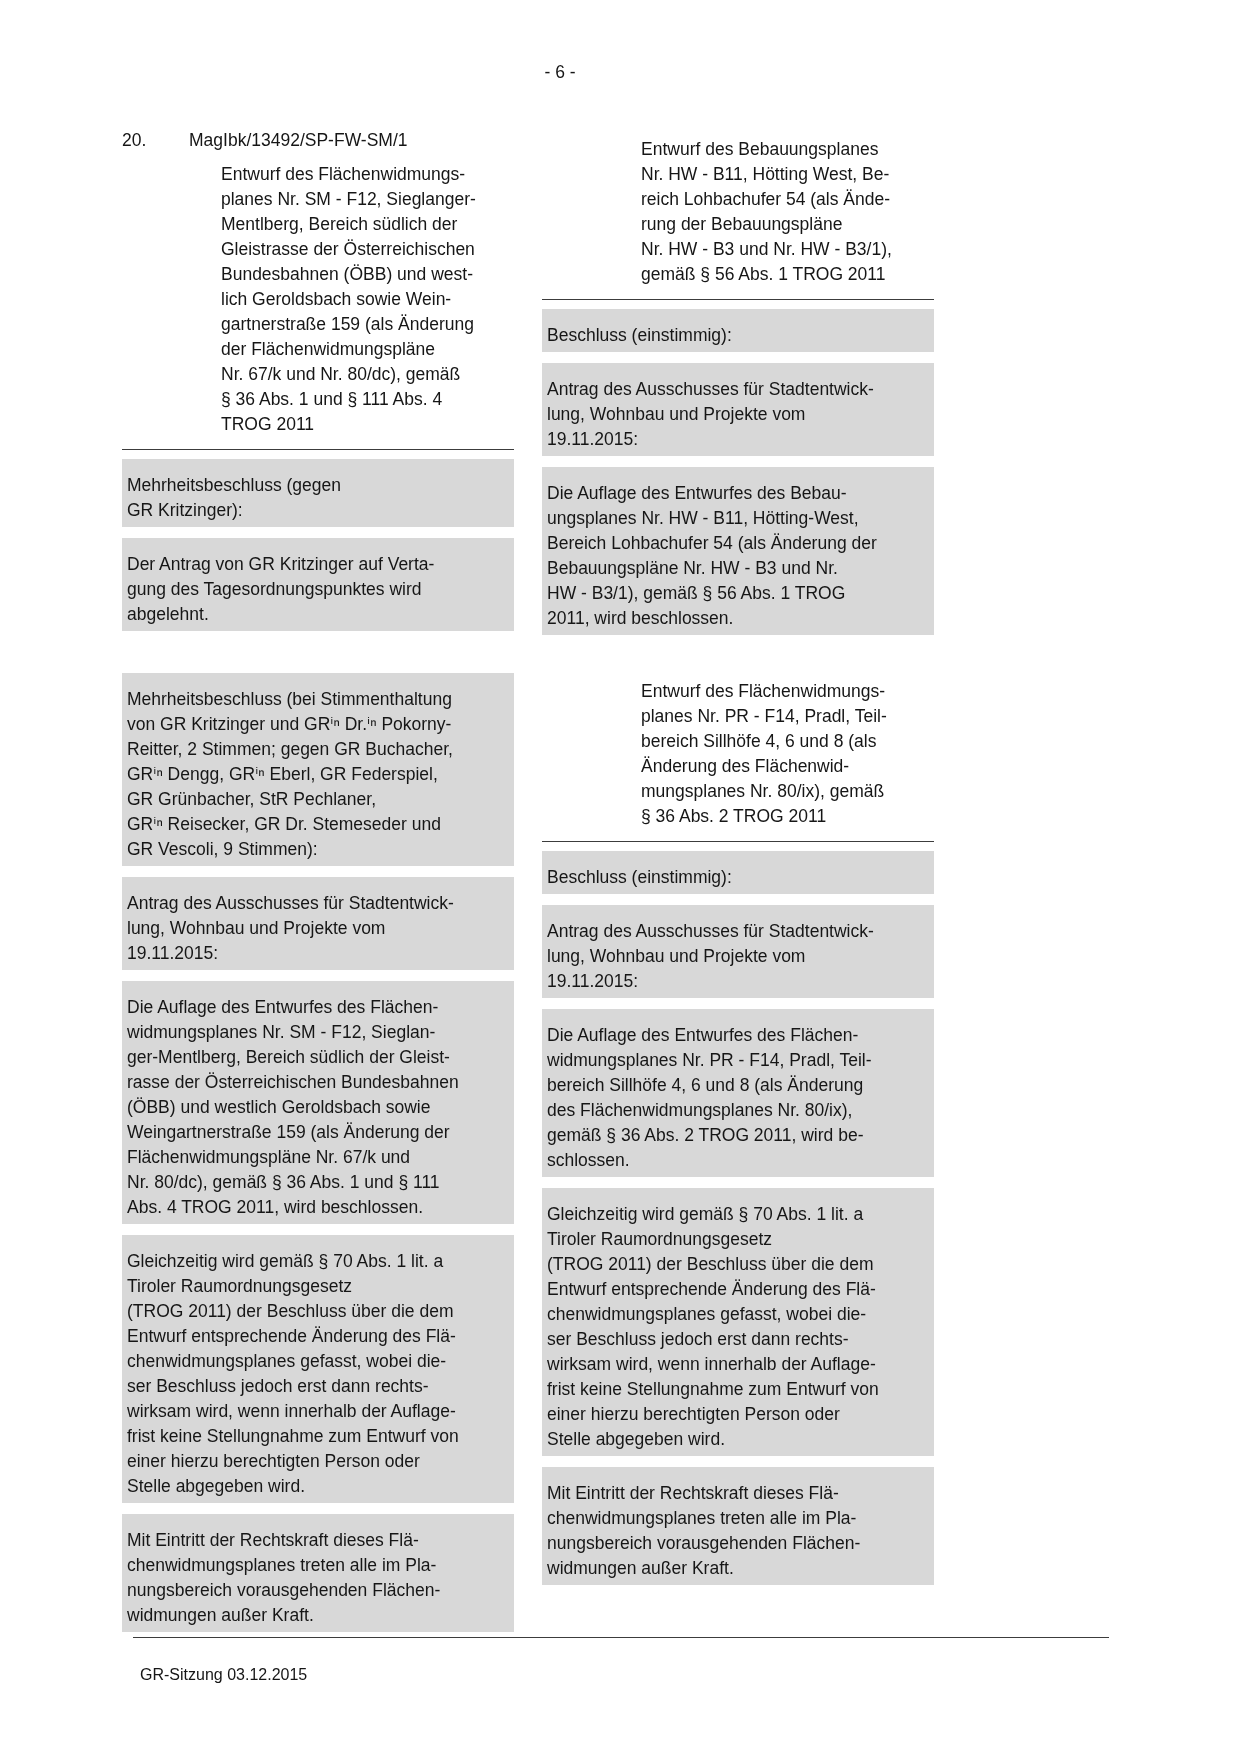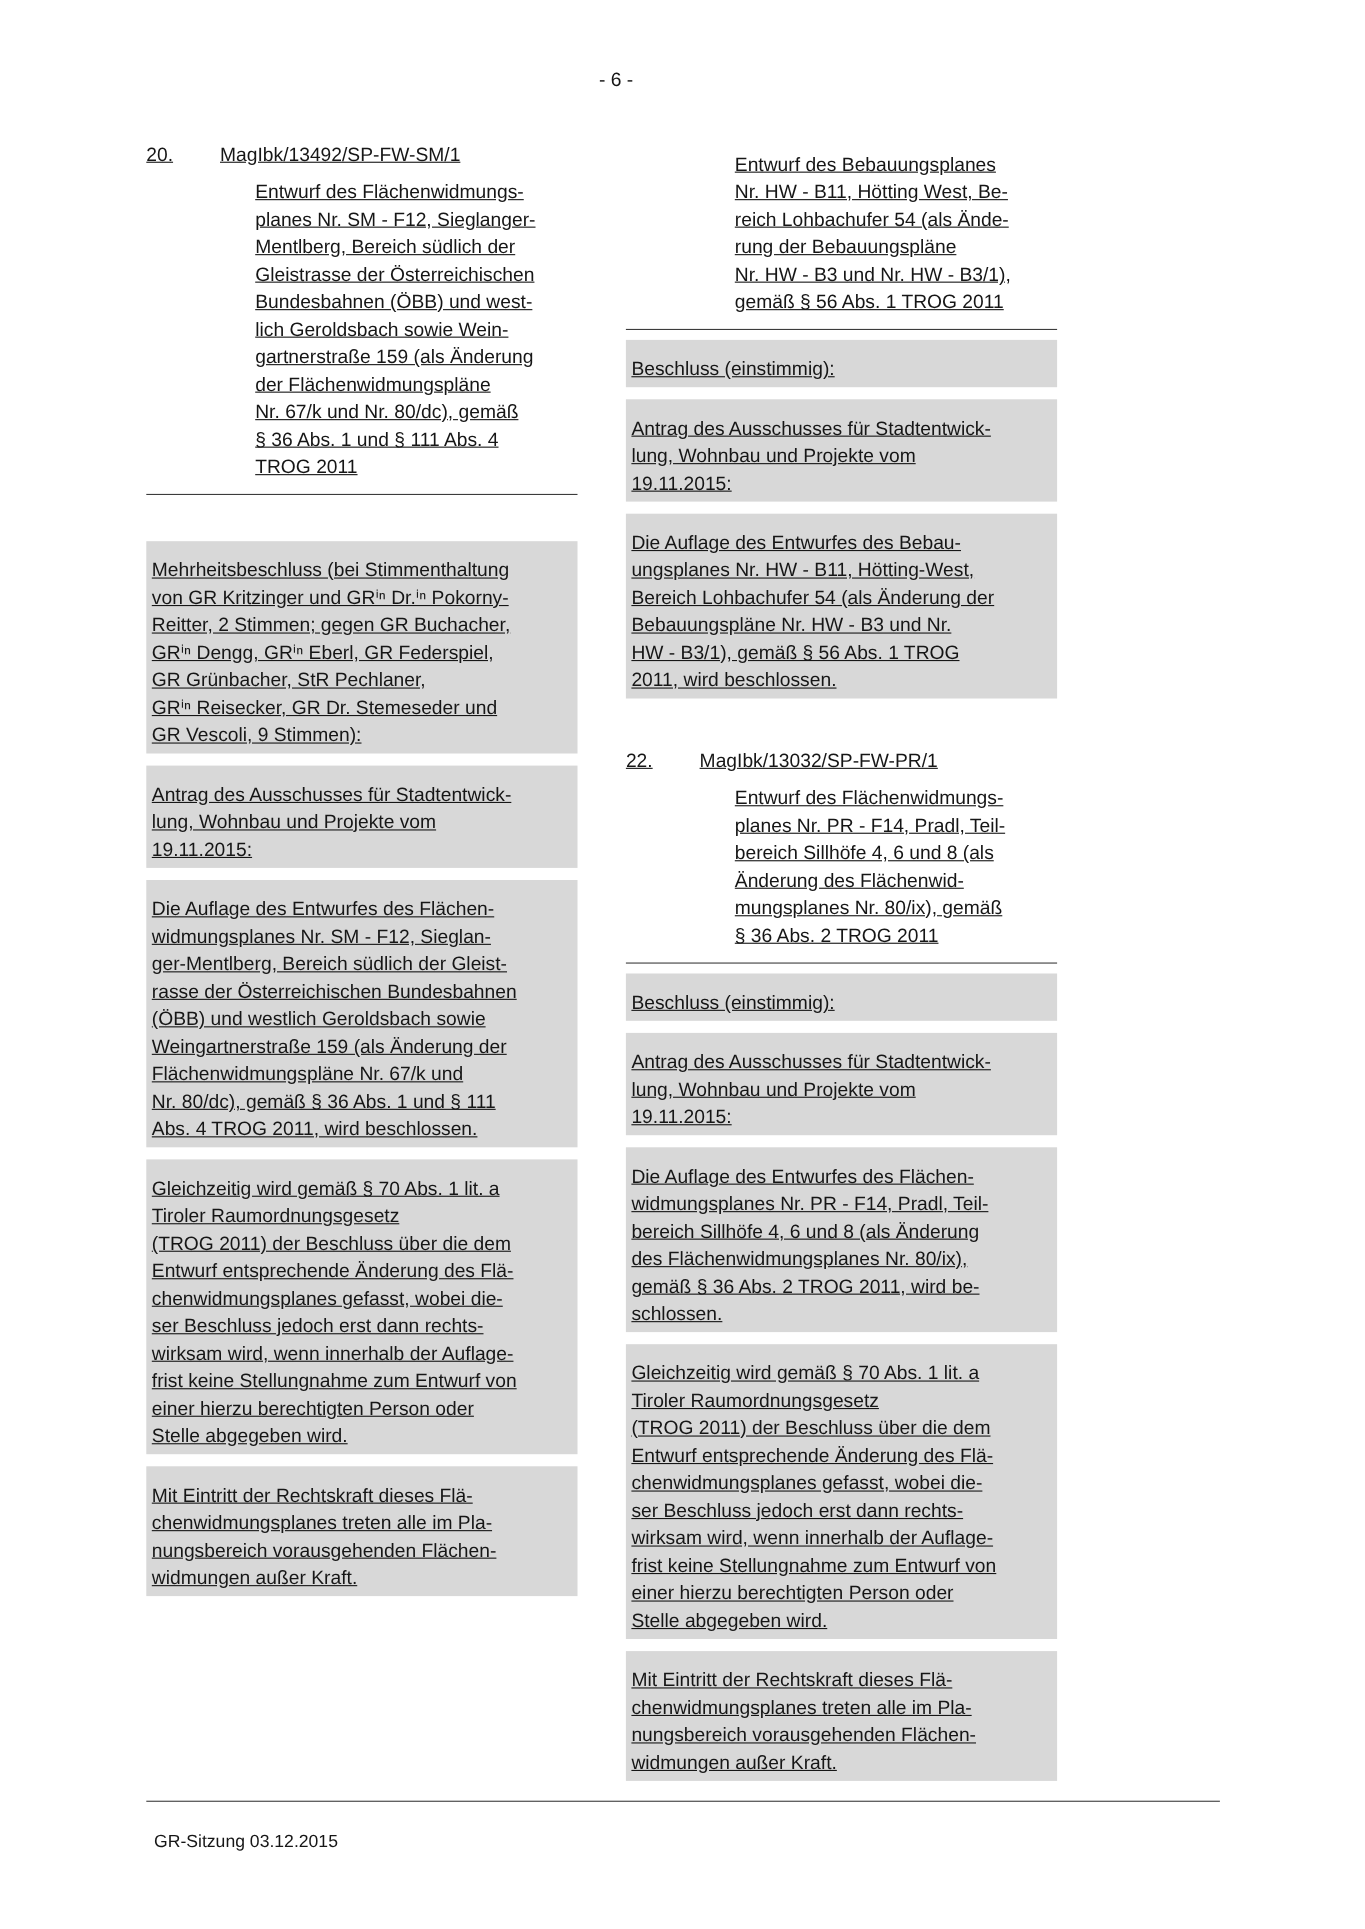--- a/index.html
+++ b/index.html
@@ -12,22 +12,22 @@
     font-size:17.5px;
     line-height:25px;
     color:#161616;
     overflow:hidden;
   }
   .pagenum {
     position:absolute; top:60px; left:0; width:1120px;
     text-align:center;
   }
   .content {
-    position:absolute; top:128px; left:133px; width:848px;
-    display:flex; gap:44px;text-decoration:underline;
+    position:absolute; top:128px; left:122px; width:848px;
+    display:flex; gap:28px;
   }
   .col { width:392px; flex:none; }
   .item { border-bottom:1.5px solid #3c3c3c; padding-bottom:12px; }
   .item.gap-top { margin-top:44px; }
   .item-head { display:flex; }
   .num { width:67px; flex:none; }
   .ref { flex:1; }
   .subject { margin-left:99px; margin-top:9px; white-space:pre-line; }
   .decision { margin-top:9px; }
   .decision.gap-lg { margin-top:42px; }
@@ -68,20 +68,27 @@
 Gleistrasse der Österreichischen
 Bundesbahnen (ÖBB) und west-
 lich Geroldsbach sowie Wein-
 gartnerstraße 159 (als Änderung
 der Flächenwidmungspläne
 Nr. 67/k und Nr. 80/dc), gemäß
 § 36 Abs. 1 und § 111 Abs. 4
 TROG 2011</div>
       </section>
 
+      <div class="decision">
+        <p class="shade">Mehrheitsbeschluss (gegen
+GR Kritzinger):</p>
+        <p class="shade">Der Antrag von GR Kritzinger auf Verta-
+gung des Tagesordnungspunktes wird
+abgelehnt.</p>
+      </div>
 
       <div class="decision gap-lg">
         <p class="shade">Mehrheitsbeschluss (bei Stimmenthaltung
 von GR Kritzinger und GRⁱⁿ Dr.ⁱⁿ Pokorny-
 Reitter, 2 Stimmen; gegen GR Buchacher,
 GRⁱⁿ Dengg, GRⁱⁿ Eberl, GR Federspiel,
 GR Grünbacher, StR Pechlaner,
 GRⁱⁿ Reisecker, GR Dr. Stemeseder und
 GR Vescoli, 9 Stimmen):</p>
         <p class="shade">Antrag des Ausschusses für Stadtentwick-
@@ -132,24 +139,20 @@
 19.11.2015:</p>
         <p class="shade">Die Auflage des Entwurfes des Bebau-
 ungsplanes Nr. HW - B11, Hötting-West,
 Bereich Lohbachufer 54 (als Änderung der
 Bebauungspläne Nr. HW - B3 und Nr.
 HW - B3/1), gemäß § 56 Abs. 1 TROG
 2011, wird beschlossen.</p>
       </div>
 
       <section class="item gap-top">
-        <div class="item-head">
-          <span class="num">22.</span>
-          <span class="ref">MagIbk/13032/SP-FW-PR/1</span>
-        </div>
         <div class="subject">Entwurf des Flächenwidmungs-
 planes Nr. PR - F14, Pradl, Teil-
 bereich Sillhöfe 4, 6 und 8 (als
 Änderung des Flächenwid-
 mungsplanes Nr. 80/ix), gemäß
 § 36 Abs. 2 TROG 2011</div>
       </section>
 
       <div class="decision">
         <p class="shade">Beschluss (einstimmig):</p>

